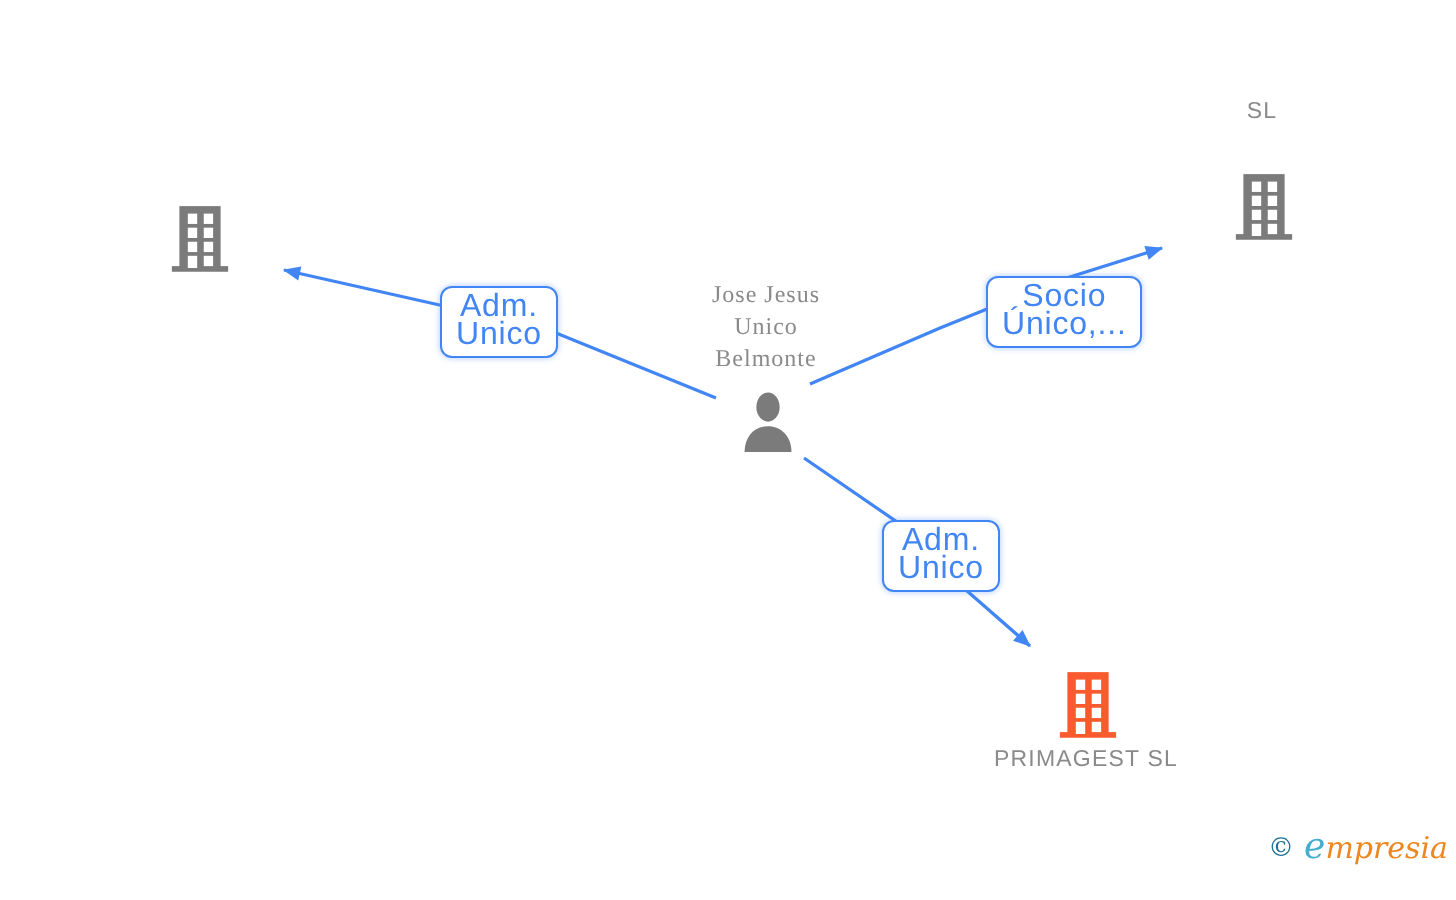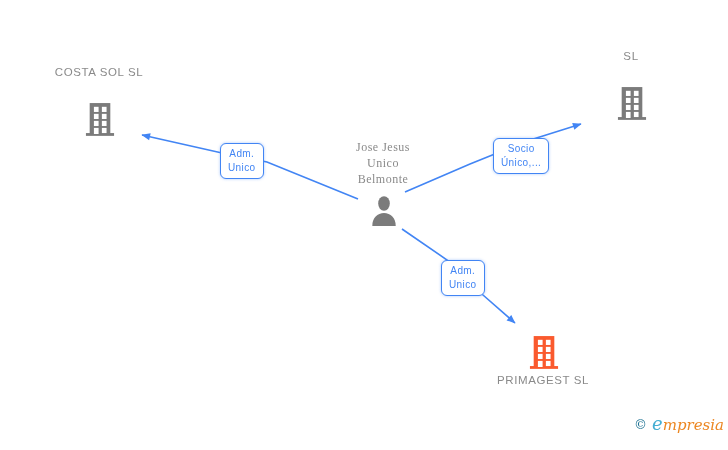--- a/index.html
+++ b/index.html
@@ -27,21 +27,21 @@
   .gray-icon  { color:#7b7b7b; }
   .orange-icon{ color:#fa5a2e; }
 
   .edge-label {
     position:absolute; z-index:4;
     background:#ffffff;
     border:1.5px solid #4285F4;
     border-radius:6px;
     box-shadow:0 0 3px rgba(66,133,244,.45);
     color:#4285F4;
-    font-size:10px; line-height:14px; letter-spacing:.4px;
+    font-size:16px; line-height:14px; letter-spacing:.4px;
     text-align:center; padding:3px 7px;
     white-space:nowrap;
   }
 
   .brand {
     position:absolute; right:4px; bottom:16px; z-index:5;
     font-family:"DejaVu Serif","Liberation Serif",serif;
     font-style:italic; white-space:nowrap;
   }
   .brand .copy { color:#1d7293; font-size:13px; font-style:normal; margin-right:5px; vertical-align:1px; }
@@ -56,21 +56,20 @@
     <marker id="arrow" viewBox="0 0 10 8" refX="8.6" refY="4" markerWidth="10" markerHeight="8" orient="auto" markerUnits="userSpaceOnUse">
       <path d="M0.5,0.4 L9.2,4 L0.5,7.6 Z" fill="#4285F4"></path>
     </marker>
   </defs>
   <polyline points="358,199 267,162 222,153 142,135" fill="none" stroke="#4285F4" stroke-width="1.6" marker-end="url(#arrow)"></polyline>
   <polyline points="405,192 470,164 527,141 581,124" fill="none" stroke="#4285F4" stroke-width="1.6" marker-end="url(#arrow)"></polyline>
   <polyline points="402,229 450,262 483,295 515,323" fill="none" stroke="#4285F4" stroke-width="1.6" marker-end="url(#arrow)"></polyline>
 </svg>
 
 <div class="node-label" style="left:99px; top:65px;">
-  <div>COSTA SOL SL</div>
 </div>
 <div class="node-icon gray-icon" style="left:100px; top:102px;">
   <svg width="30" height="34" viewBox="0 0 32 36">
     <rect x="5" y="1" width="22" height="33" fill="currentColor"></rect>
     <rect x="1" y="33" width="30" height="3" fill="currentColor"></rect>
     <rect x="9.5" y="5" width="5" height="5.5" fill="#fff"></rect>
       <rect x="18" y="5" width="5" height="5.5" fill="#fff"></rect>
     <rect x="9.5" y="12.5" width="5" height="5.5" fill="#fff"></rect>
       <rect x="18" y="12.5" width="5" height="5.5" fill="#fff"></rect>
     <rect x="9.5" y="20" width="5" height="5.5" fill="#fff"></rect>

